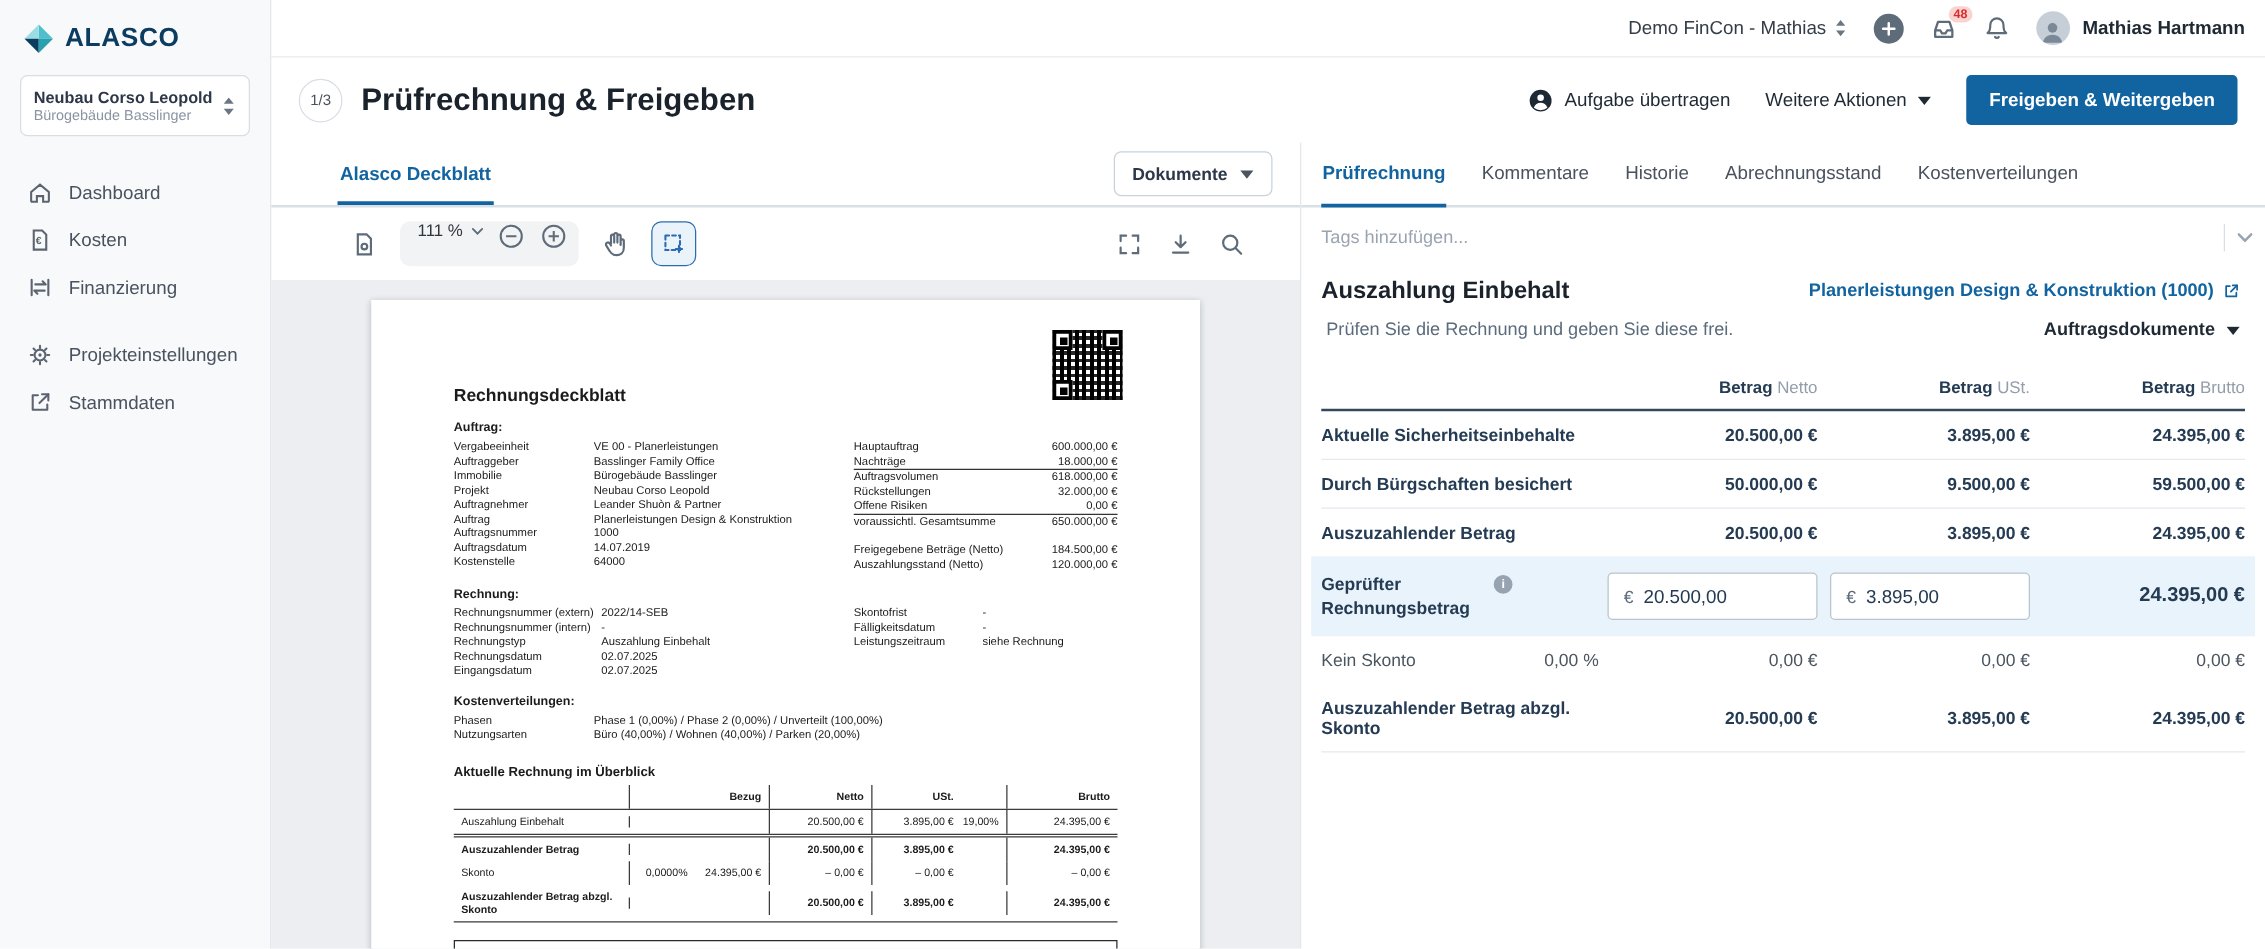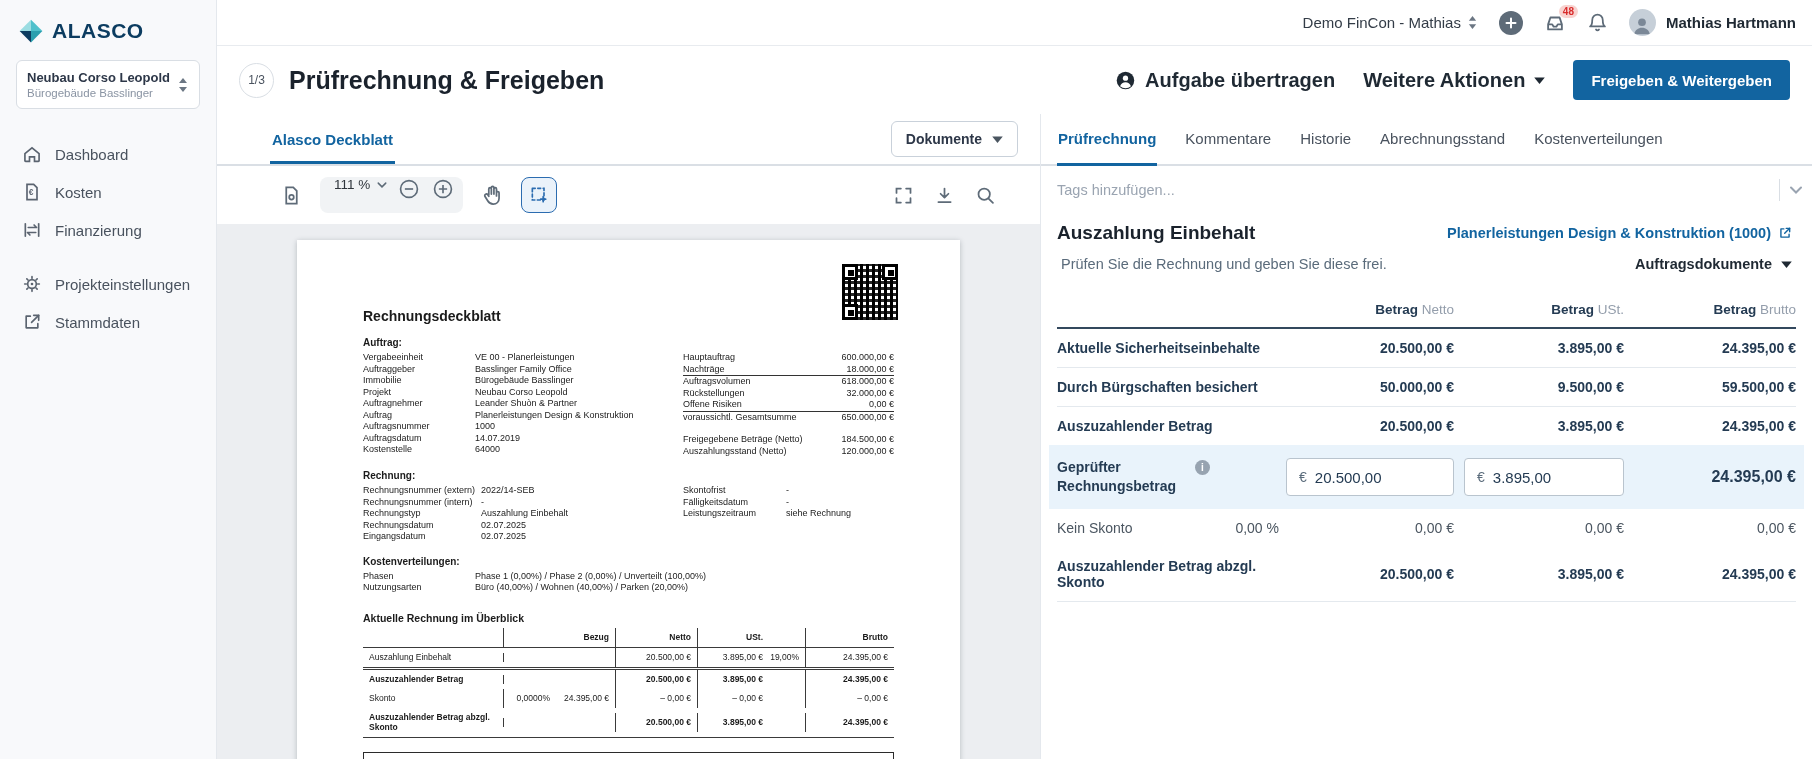--- a/index.html
+++ b/index.html
@@ -28,21 +28,21 @@
   .iconbtn{background:none;border:none;cursor:pointer;color:#5e6b78;display:flex;align-items:flex-start;position:relative;}
   .plus-circle{width:24px;height:24px;border-radius:50%;background:#5e6b78;color:#fff;display:flex;align-items:center;justify-content:center;}
   .badge{position:absolute;top:-7px;right:-12px;background:#f8d3d0;color:#d92b2b;font-size:10px;font-weight:700;border-radius:8px;padding:1px 4px;line-height:11px;}
   .avatar{width:27px;height:27px;border-radius:50%;background:#c6cfd8;display:flex;align-items:flex-end;justify-content:center;overflow:hidden;}
   .username{font-size:15px;font-weight:700;color:#1f2933;margin-left:-11px;}
 
   .pageheader{height:68px;flex:0 0 68px;display:flex;align-items:center;padding:0 22px;gap:15px;}
   .step-circle{width:35px;height:35px;border-radius:50%;border:1.5px solid #d9dee4;color:#49525e;font-size:12px;display:flex;align-items:center;justify-content:center;text-align:right;}
   .page-title{font-size:25px;font-weight:700;color:#1a222c;}
   .header-actions{margin-left:auto;display:flex;align-items:center;gap:28px;}
-  .hact{display:flex;align-items:center;gap:9px;font-size:20px;font-weight:700;color:#1f2933;background:none;border:none;cursor:pointer;}
+  .hact{display:flex;align-items:center;gap:9px;font-size:15px;font-weight:400;color:#1f2933;background:none;border:none;cursor:pointer;}
   .btn-primary{background:#1264a0;color:#fff;font-size:15px;font-weight:700;border:none;border-radius:4px;height:40px;padding:0 18px;cursor:pointer;}
 
   .content{flex:1;display:flex;min-height:0;}
 
   
   .docpanel{width:823px;flex:0 0 823px;display:flex;flex-direction:column;min-height:0;}
   .doc-header{height:52px;flex:0 0 52px;border-bottom:2px solid #dadfe5;display:flex;align-items:center;justify-content:space-between;padding:0 22px 0 53px;}
   .doc-tab{font-size:15px;font-weight:700;color:#1264a0;border-bottom:3px solid #1264a0;padding:15px 2px 13px;margin-bottom:-2px;cursor:pointer;}
   .btn-outline{display:flex;align-items:center;gap:10px;background:#fff;border:1px solid #c9d1da;border-radius:6px;height:36px;padding:0 14px;font-size:14px;font-weight:600;color:#2d3748;cursor:pointer;}
   .toolbar{height:58px;flex:0 0 58px;display:flex;align-items:center;padding:0 44px 0 64px;gap:18px;color:#5e6b78;}

